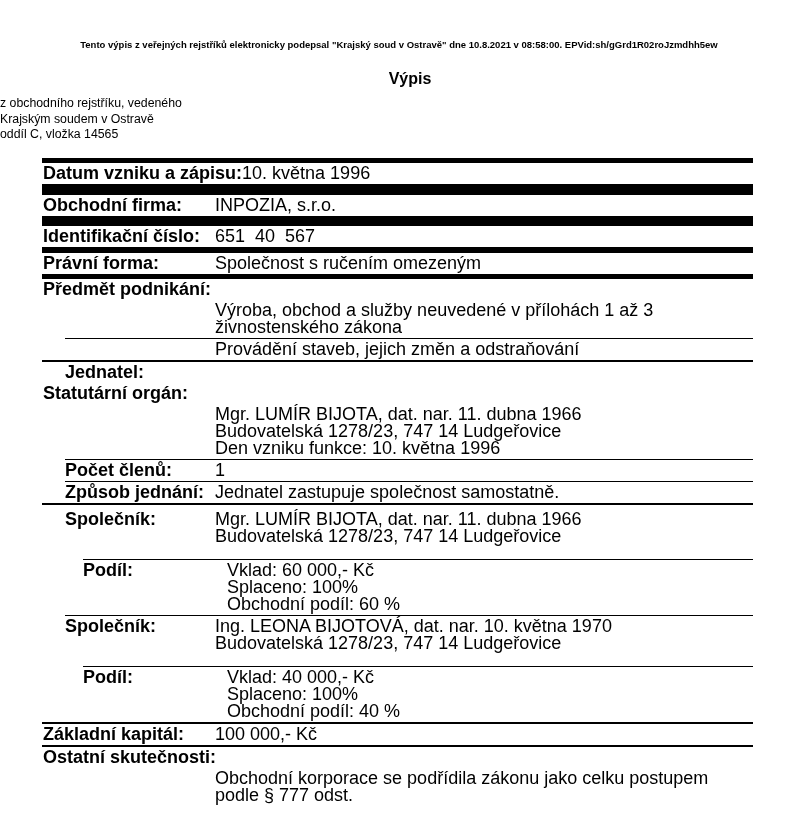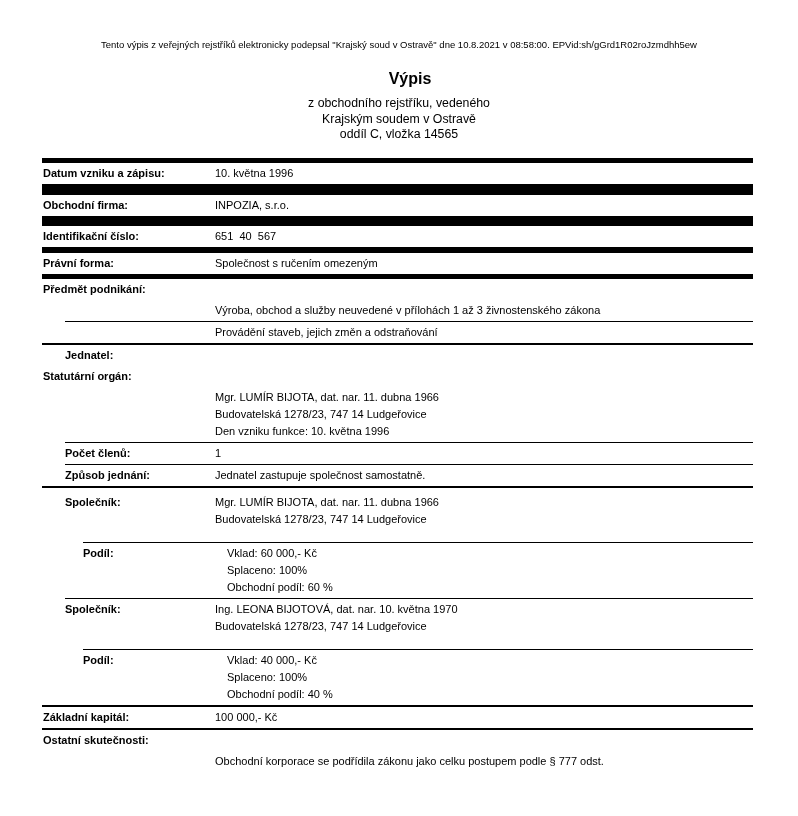--- a/index.html
+++ b/index.html
@@ -1,32 +1,32 @@
 <!DOCTYPE html>
 <html><head>
 <meta charset="utf-8">
 <style>
   html,body{margin:0;padding:0;background:#ffffff;}
   .page{
     width:798px;height:816px;background:#ffffff;color:#000;
     font-family:"Liberation Sans",sans-serif;overflow:hidden;position:relative;
   }
   .sig{
-    padding-top:39px;font-size:9.5px;font-weight:400;text-align:center;
+    padding-top:39px;font-size:9.5px;font-weight:700;text-align:center;
     letter-spacing:0;white-space:nowrap;
   }
   .doc-title{margin-top:20px;font-size:16px;font-weight:700;text-align:center;padding-left:22px;}
-  .subtitle{margin-top:8px;font-size:12.3px;line-height:15.5px;text-align:center;}
+  .subtitle{margin-top:8px;font-size:12.3px;line-height:15.5px;}
   .content{margin:15px 45px 0 42px;}
   .rule{height:1.4px;background:#000;}
   .rule.section{height:2px;}
   .rule.indent1{height:1px;margin-left:23px;}
   .rule.indent2{height:1px;margin-left:41px;}
   .rule.gap{margin-top:12px;}
-  .row{display:flex;padding:2px 0;font-size:11px;line-height:17px;justify-content:flex-end;}
+  .row{display:flex;padding:2px 0;font-size:18px;line-height:17px;justify-content:flex-end;}
   .label{flex:0 0 173px;font-weight:700;white-space:nowrap;box-sizing:border-box;padding-left:1px;}
   .label.ind1{padding-left:23px;}
   .label.ind2{padding-left:41px;}
   .values{flex:1;white-space:pre-wrap;}
   .values.vindent{padding-left:12px;}
   .vline{min-height:17px;}
 </style>
 </head>
 <body>
 

